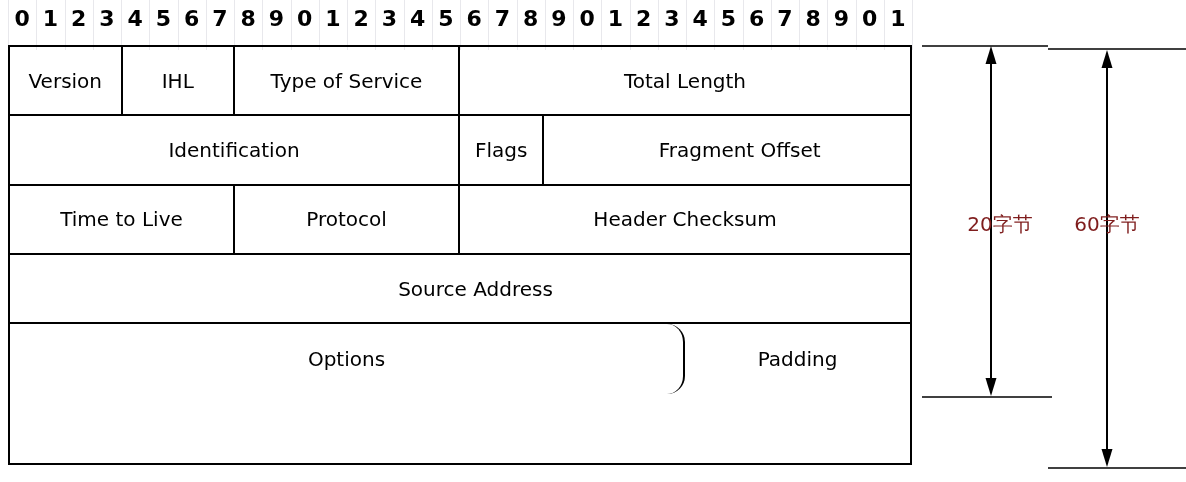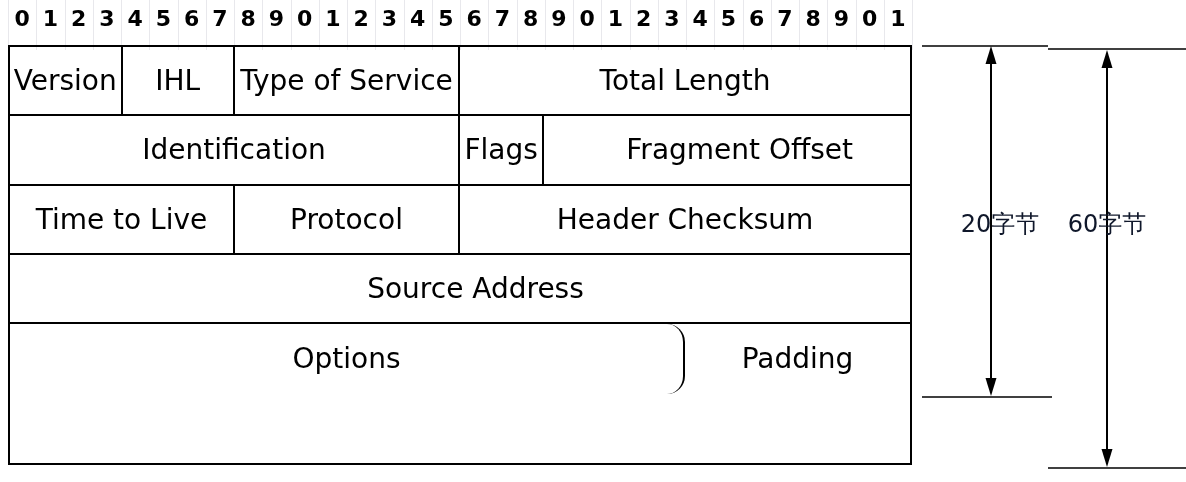--- a/index.html
+++ b/index.html
@@ -51,40 +51,40 @@
     border: 2px solid #000000;
     background: transparent;
   }
   .hcell {
     box-sizing: border-box;
     border-right: 2px solid #000000;
     border-bottom: 2px solid #000000;
     display: flex;
     align-items: center;
     justify-content: center;
-    font-size: 28px;
+    font-size: 20px;
     white-space: nowrap;
     color: #000000;
   }
   .hcell.last-col { border-right: none; }
   .hcell.last-row { border-bottom: none; border-radius: 18px; }
   
   .annot-svg {
     position: absolute;
     left: 0;
     top: 0;
     width: 1186px;
     height: 482px;
   }
   .annot-label {
     position: absolute;
     transform: translate(-50%, -50%);
-    font-size: 24px;
+    font-size: 20px;
     white-space: nowrap;
-    color: #0f172a;
+    color: #7f1d1d;
   }
 </style>
 </head>
 <body>
 
 <div class="canvas">
 
   <div id="gridlines">
       <div class="gridline" style="left: 8px;"></div>
       <div class="gridline" style="left: 36.25px;"></div>

